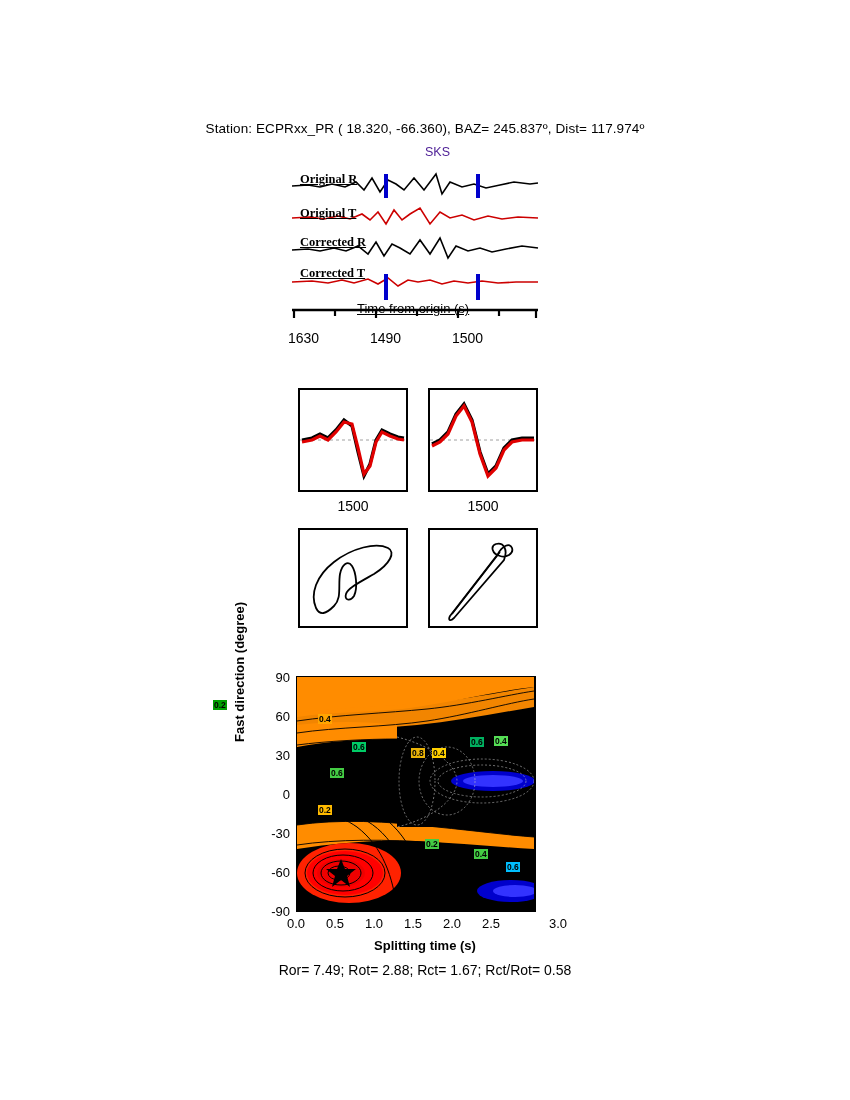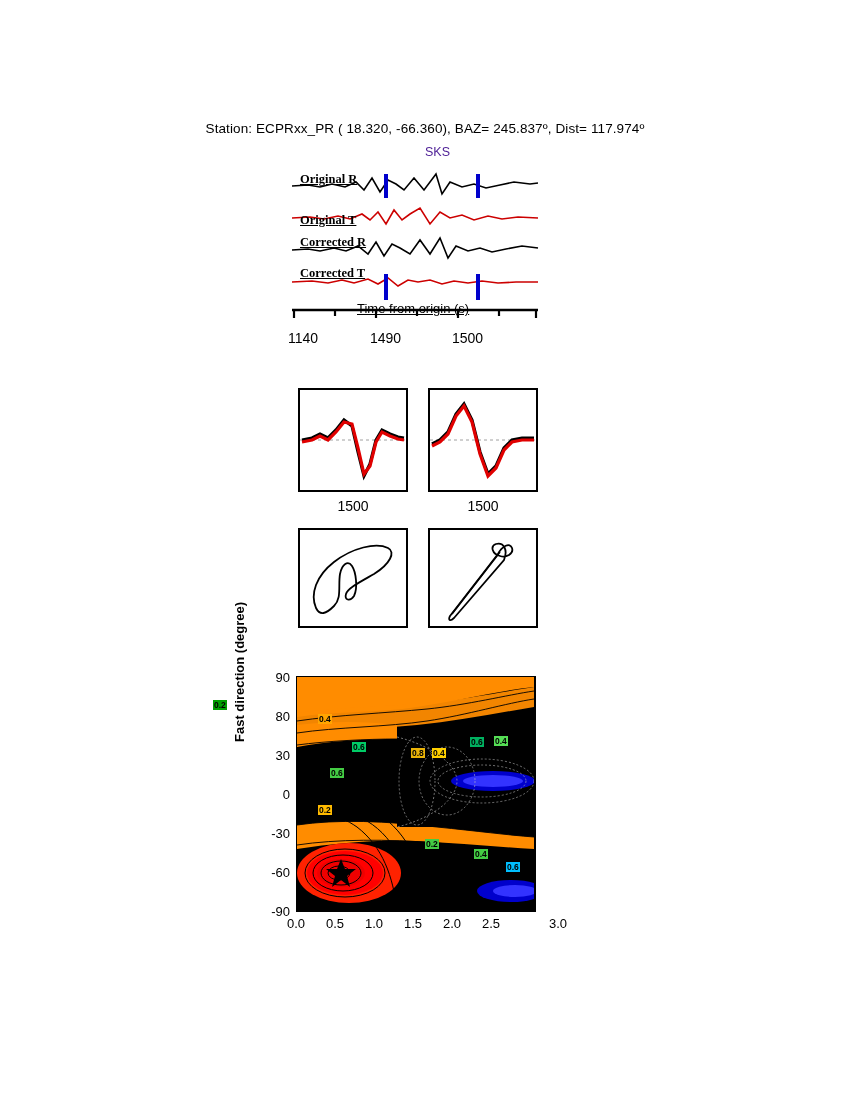--- a/index.html
+++ b/index.html
@@ -195,28 +195,28 @@
         <line x1="86" y1="142" x2="86" y2="150"></line>
         <line x1="127" y1="142" x2="127" y2="148"></line>
         <line x1="168" y1="142" x2="168" y2="150"></line>
         <line x1="209" y1="142" x2="209" y2="148"></line>
         <line x1="246" y1="142" x2="246" y2="150"></line>
       </g>
     </svg>
   </div>
 
   <div class="trace-label" style="left:300px; top:172px;">Original R</div>
-  <div class="trace-label" style="left:300px; top:213px;">Original T</div>
+  <div class="trace-label" style="left:300px; top:206px;">Original T</div>
   <div class="trace-label" style="left:300px; top:235px;">Corrected R</div>
   <div class="trace-label" style="left:300px; top:266px;">Corrected T</div>
   <div class="sks-label" style="left:425px; top:145px;">SKS</div>
   <div class="axis-title" style="left:357px; top:301px;">Time from origin (s)</div>
 
   <div class="tick-labels">
-    <span style="left:0px;">1140</span>
+    <span style="left:0px;">1630</span>
     <span style="left:82px;">1490</span>
     <span style="left:164px;">1500</span>
   </div>
 
   <div class="box" style="left:298px; top:388px; width:110px; height:104px;">
     <svg width="106" height="100" viewBox="0 0 106 100">
       <line x1="0" y1="50" x2="106" y2="50" stroke="#888" stroke-width="0.8" stroke-dasharray="3,3"></line>
       <path d="M2,50 L12,48 L20,44 L28,48 L36,40 L44,30 L52,36 L58,62 L64,86 L70,74 L76,50 L82,40 L90,44 L98,47 L104,48" fill="none" stroke="#000" stroke-width="3.2"></path>
       <path d="M2,52 L12,50 L20,46 L28,50 L36,42 L44,32 L52,34 L58,58 L64,84 L70,76 L76,52 L82,42 L90,46 L98,49 L104,50" fill="none" stroke="#e00000" stroke-width="3.2"></path>
     </svg>
@@ -304,31 +304,33 @@
   <div class="clabel" style="left:470px; top:737px; background:#00b060;">0.6</div>
   <div class="clabel" style="left:411px; top:748px; background:#eab308;">0.8</div>
   <div class="clabel" style="left:494px; top:736px; background:#55dd55;">0.4</div>
   <div class="clabel" style="left:330px; top:768px; background:#44cc44;">0.6</div>
   <div class="clabel" style="left:318px; top:805px; background:#ffbb00;">0.2</div>
   <div class="clabel" style="left:425px; top:839px; background:#44cc44;">0.2</div>
   <div class="clabel" style="left:474px; top:849px; background:#44cc44;">0.4</div>
   <div class="clabel" style="left:506px; top:862px; background:#00bfff;">0.6</div>
 
   <div class="ylabel">Fast direction (degree)</div>
+  <div class="xlabel">Splitting time (s)</div>
 
   <div class="ytick" style="top:670px;">90</div>
-  <div class="ytick" style="top:709px;">80</div>
+  <div class="ytick" style="top:709px;">60</div>
   <div class="ytick" style="top:748px;">30</div>
   <div class="ytick" style="top:787px;">0</div>
   <div class="ytick" style="top:826px;">-30</div>
   <div class="ytick" style="top:865px;">-60</div>
   <div class="ytick" style="top:904px;">-90</div>
 
   <div class="xtick" style="left:276px;">0.0</div>
   <div class="xtick" style="left:315px;">0.5</div>
   <div class="xtick" style="left:354px;">1.0</div>
   <div class="xtick" style="left:393px;">1.5</div>
   <div class="xtick" style="left:432px;">2.0</div>
   <div class="xtick" style="left:471px;">2.5</div>
   <div class="xtick" style="left:538px;">3.0</div>
 
+  <div class="footer">Ror= 7.49; Rot= 2.88; Rct= 1.67; Rct/Rot= 0.58</div>
 
 </div>
 
 </body></html>

